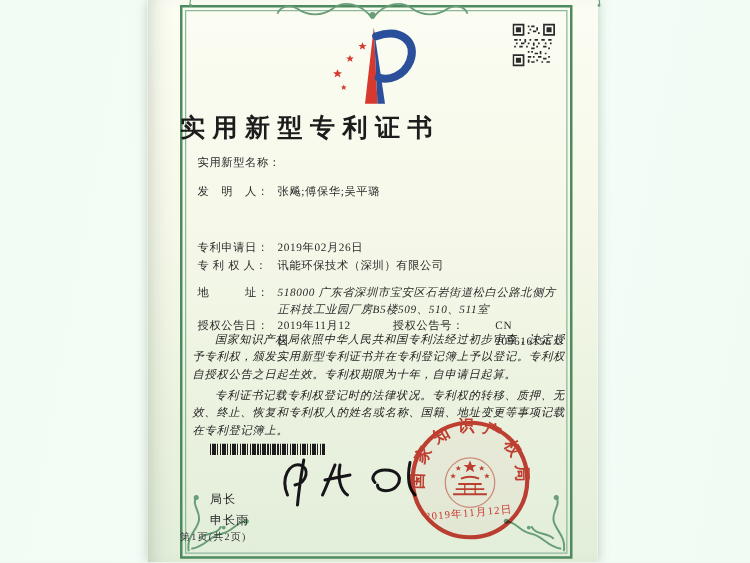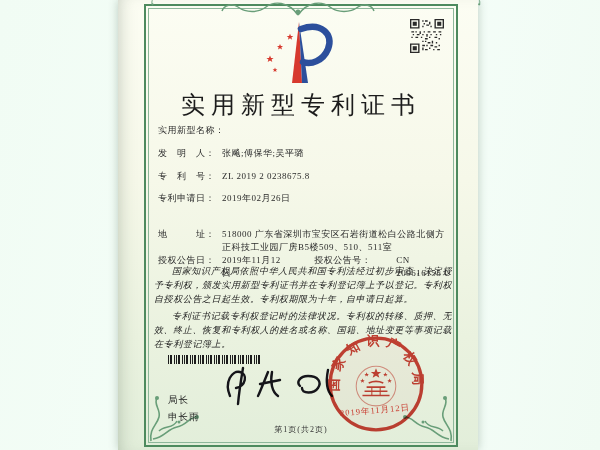--- a/index.html
+++ b/index.html
@@ -6,40 +6,40 @@
   body{background:#e9f6ec;font-family:"Liberation Serif", serif;}
   .stage{position:relative;width:600px;height:450px;overflow:hidden;
          background:linear-gradient(100deg,#f1fcf4 0%,#f5fef9 60%,#f0fbf3 100%);}
   .paper{position:absolute;left:118px;top:0;width:360px;height:450px;
          background:linear-gradient(180deg,#fcfdf3 0%,#f6f8e9 40%,#eaf2df 75%,#e2eeda 100%);
          box-shadow:0 0 9px rgba(60,90,70,.30), inset 12px 0 18px -12px rgba(80,100,80,.35);}
   .frame-outer{position:absolute;left:26px;right:20px;top:4px;bottom:3px;border:2.5px solid #4d8a5e;}
   .frame-inner{position:absolute;left:2px;right:2px;top:2px;bottom:2px;border:1px solid #8db79a;}
   .certno{position:absolute;left:36px;top:21px;font-size:8.5px;letter-spacing:1.6px;color:#3a3a3a;}
   .logo{position:absolute;left:139px;top:20px;width:84px;height:68px;}
-  .title{position:absolute;left:26px;right:20px;top:89px;text-align:center;
-         font-size:24px;font-weight:normal;letter-spacing:6px;color:#1c1c1c;}
+  .title{position:absolute;left:26px;right:20px;top:89px;text-align:left;
+         font-size:20px;font-weight:bold;letter-spacing:6px;color:#1c1c1c;}
   .row{position:absolute;left:40px;right:24px;display:flex;font-size:9px;color:#2b2b2b;letter-spacing:.5px;line-height:12.5px;}
   .row .lbl{flex:none;width:64px;white-space:pre;}
   .row .val{white-space:pre-wrap;}
-  .row.addr .val{width:252px;}
+  .row.addr .val{width:252px;font-style:italic;}
   .pair2{margin-left:30px;display:flex;gap:24px;}
   .pair2 .lbl{width:58px;}
   .body-text{position:absolute;left:36px;right:26px;top:265px;font-size:9px;line-height:1.55;
          color:#232323;text-align:justify;font-style:italic;letter-spacing:.6px;}
   .body-text p{margin:0 0 3px 0;text-indent:2em;}
   .barcode{position:absolute;left:50px;top:355px;width:92px;height:9px;
          background:repeating-linear-gradient(90deg,#1d1d1d 0 1px,transparent 1px 2px,#1d1d1d 2px 4.5px,transparent 4.5px 6px,#1d1d1d 6px 6.8px,transparent 6.8px 8px);}
   .signoff{position:absolute;left:50px;top:392px;font-size:9.5px;line-height:16.5px;color:#1f1f1f;letter-spacing:1px;}
   .signature{position:absolute;left:98px;top:362px;width:132px;height:50px;}
   .seal{position:absolute;left:208px;top:334px;width:100px;height:100px;mix-blend-mode:multiply;opacity:.93;}
   .seal-date{position:absolute;left:222px;top:405px;font-size:8.5px;color:#c8362b;letter-spacing:1px;
          transform:rotate(-5deg);white-space:nowrap;}
   .qr{position:absolute;left:292px;top:18px;width:34px;height:36px;}
-  .footer{position:absolute;left:26px;right:20px;top:424px;text-align:center;font-size:8px;color:#333;letter-spacing:1px;}
+  .footer{position:absolute;left:26px;right:20px;top:424px;text-align:left;font-size:8px;color:#333;letter-spacing:1px;}
   .ornament-top{position:absolute;left:50%;top:-3px;transform:translateX(-50%);width:160px;height:22px;}
   .corner{position:absolute;width:54px;height:50px;}
   .corner.bl{left:29px;bottom:5px;}
   .corner.br{right:23px;bottom:5px;transform:scaleX(-1);}
   .corner.tl{left:29px;top:6px;transform:scaleY(-1) scale(.55);transform-origin:top left;}
   .corner.tr{right:23px;top:6px;transform:scale(-.55,-.55);transform-origin:top right;}
 </style>
 </head>
 <body>
 
@@ -98,27 +98,27 @@
 
     <div class="title">实用新型专利证书</div>
 
     <div class="row" style="top:124px">
       <span class="lbl">实用新型名称：</span>
     </div>
     <div class="row" style="top:147px">
       <span class="lbl">发　明　人：</span>
       <span class="val">张飚;傅保华;吴平璐</span>
     </div>
-    <div class="row" style="top:170px">
-      <span class="lbl">专　利　号：</span>
-      <span class="val">ZL 2019 2 0238675.8</span>
-    </div>
     <div class="row" style="top:192px">
       <span class="lbl">专利申请日：</span>
       <span class="val">2019年02月26日</span>
+    </div>
+    <div class="row" style="top:206px">
+      <span class="lbl">专 利 权 人：</span>
+      <span class="val">讯能环保技术（深圳）有限公司</span>
     </div>
     <div class="row addr" style="top:228px">
       <span class="lbl">地　　　址：</span>
       <span class="val">518000 广东省深圳市宝安区石岩街道松白公路北侧方正科技工业园厂房B5楼509、510、511室</span>
     </div>
     <div class="row" style="top:254px">
       <span class="lbl">授权公告日：</span>
       <span class="val">2019年11月12日</span>
       <span class="pair2">
         <span class="lbl">授权公告号：</span>

